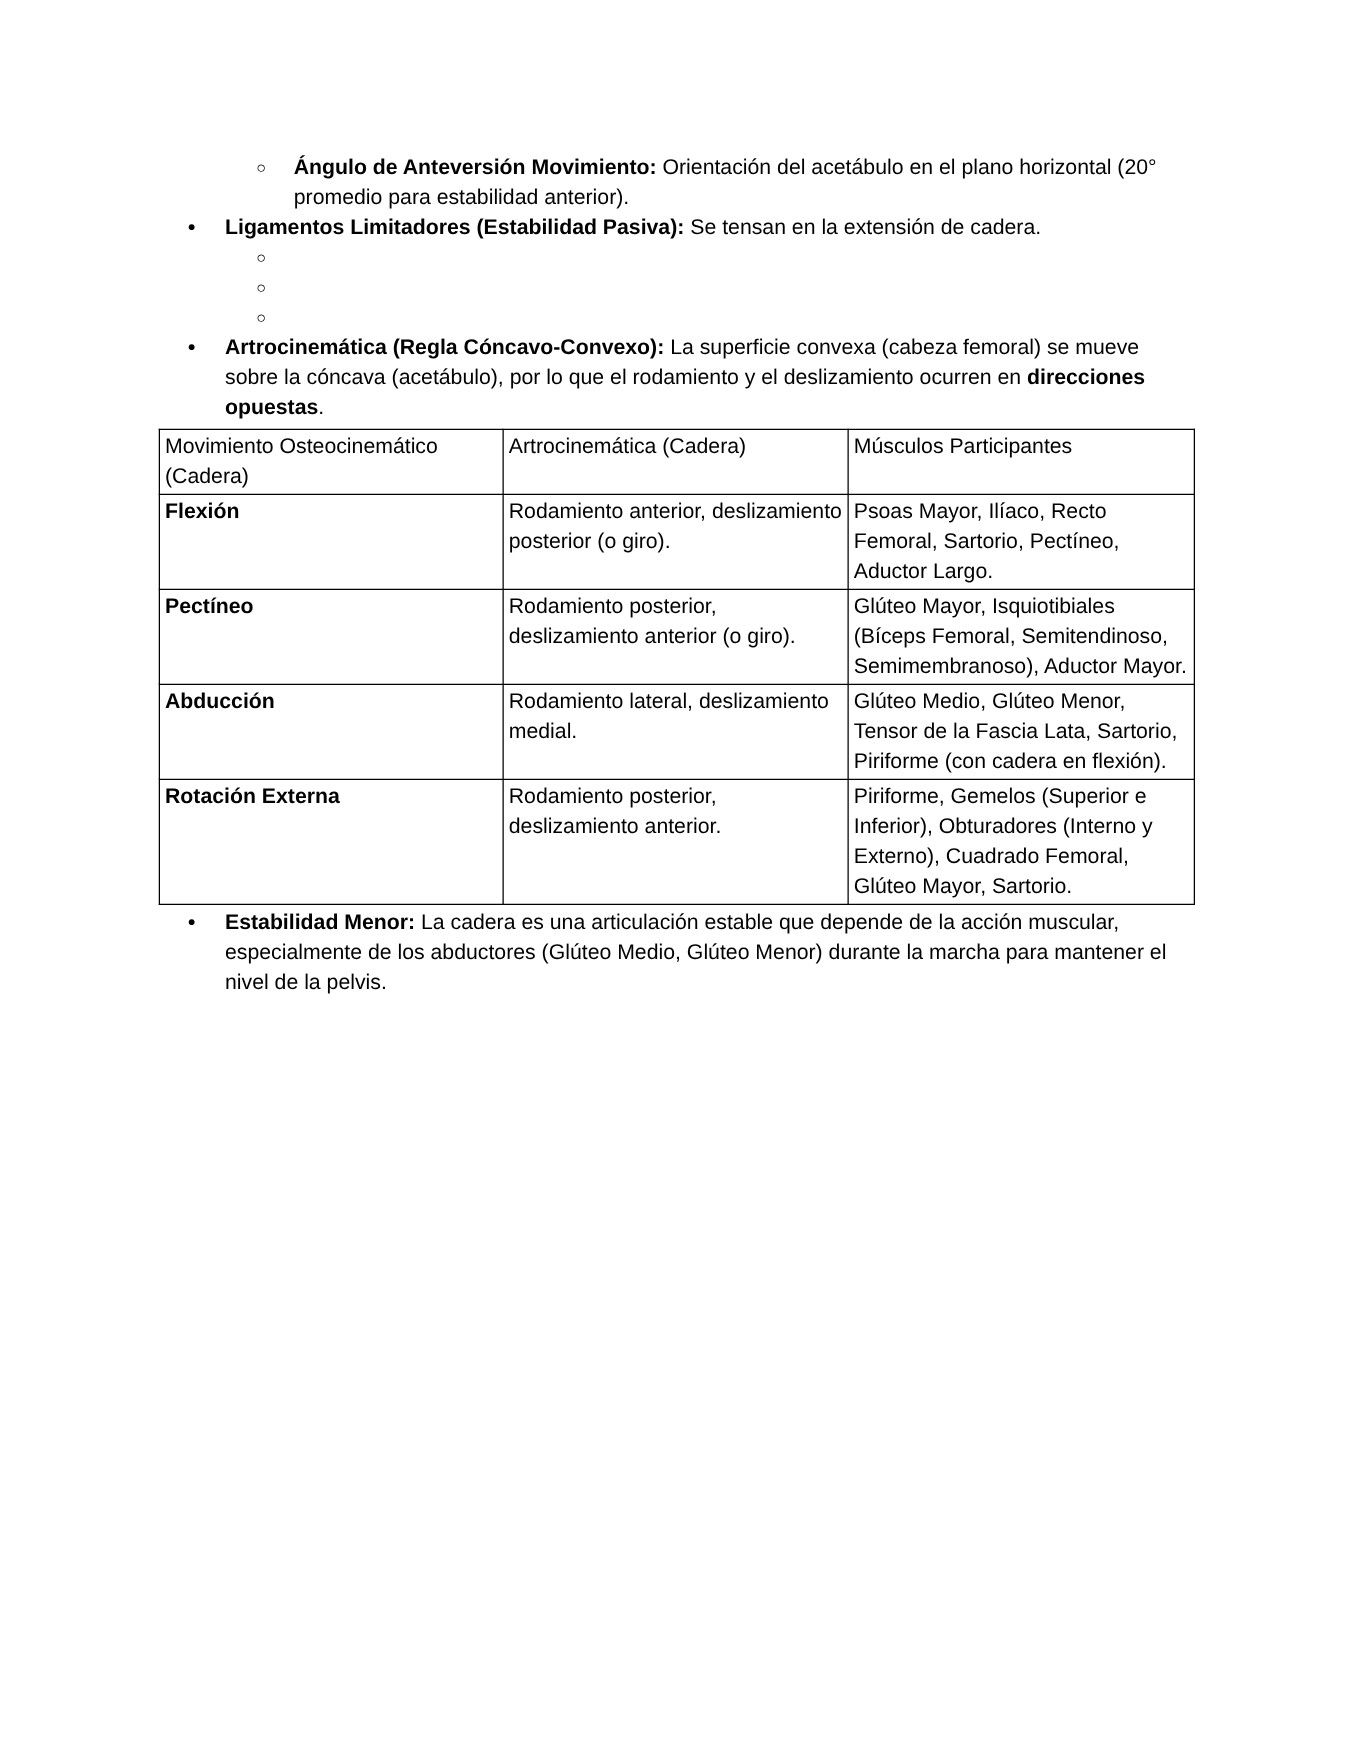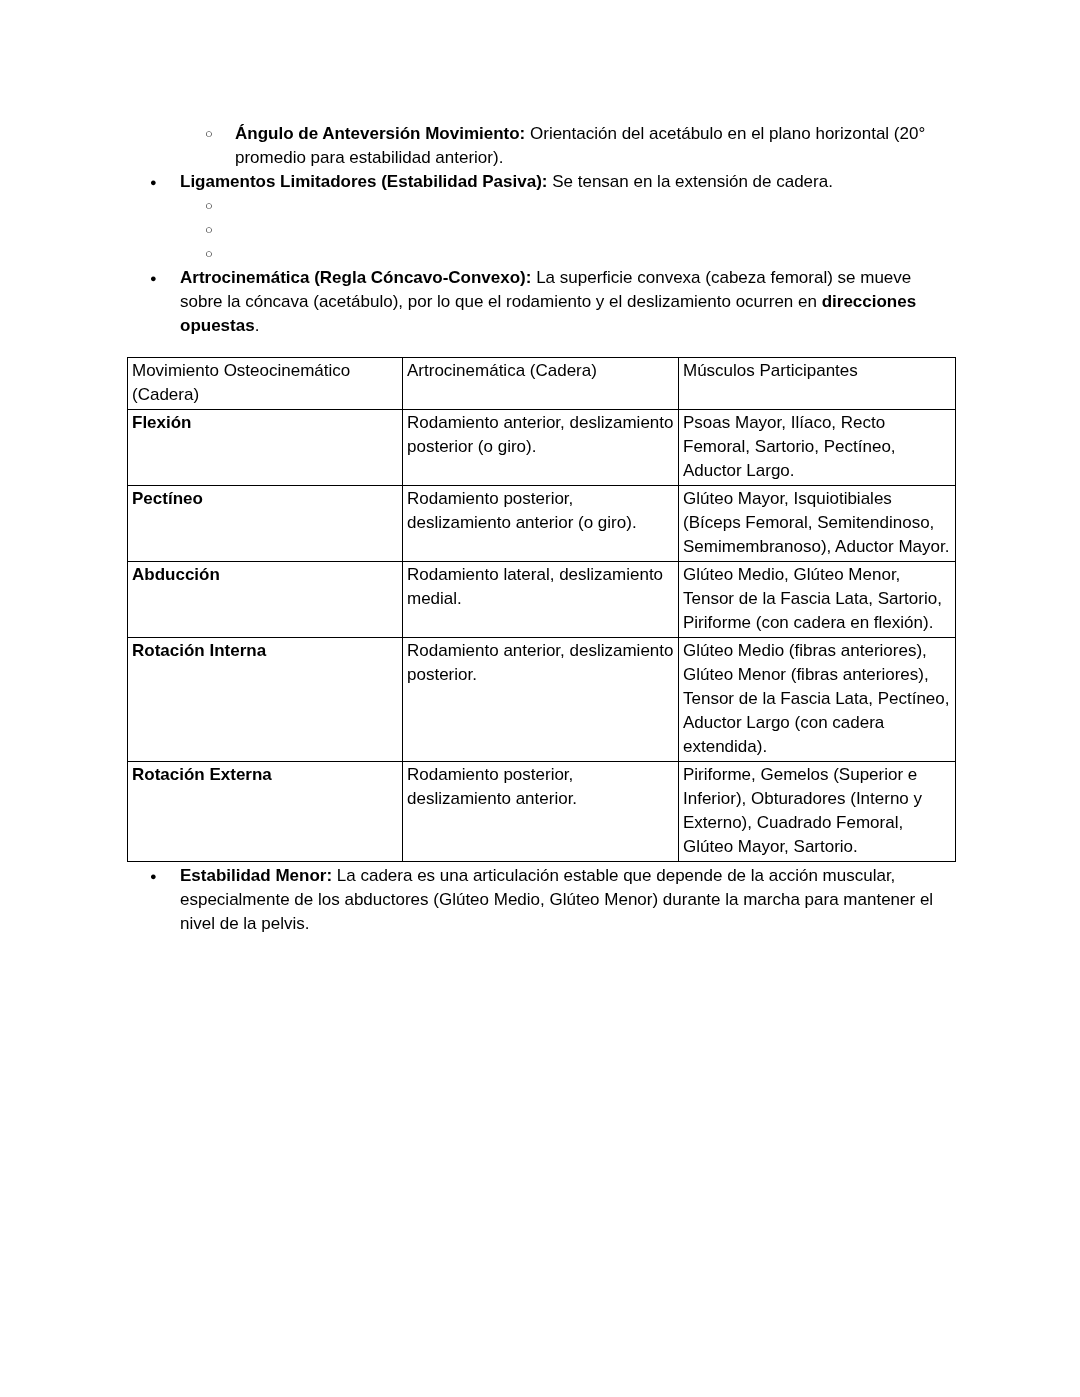--- a/index.html
+++ b/index.html
@@ -31,21 +31,21 @@
   }
   .marker.disc   { font-size: 11px; }
   .marker.circle { font-size: 13px; }
   .btext { flex: 1 1 auto; }
   .btext strong { font-weight: bold; }
 
   table.kin {
     border-collapse: collapse;
     width: 828px;
     table-layout: fixed;
-    margin-top: 19px;
+    margin-top: 5px;
     font-size: 17px;
     line-height: 24px;
   }
   table.kin col.c1 { width: 275px; }
   table.kin col.c2 { width: 276px; }
   table.kin col.c3 { width: 277px; }
   table.kin th, table.kin td {
     border: 1px solid #000000;
     padding: 1px 4px 2px 4px;
     vertical-align: top;
@@ -110,25 +110,20 @@
         <td class="movement">Pectíneo</td>
         <td>Rodamiento posterior, deslizamiento anterior (o giro).</td>
         <td>Glúteo Mayor, Isquiotibiales (Bíceps Femoral, Semitendinoso, Semimembranoso), Aductor Mayor.</td>
       </tr>
       <tr>
         <td class="movement">Abducción</td>
         <td>Rodamiento lateral, deslizamiento medial.</td>
         <td>Glúteo Medio, Glúteo Menor, Tensor de la Fascia Lata, Sartorio, Piriforme (con cadera en flexión).</td>
       </tr>
       <tr>
-        <td class="movement">Rotación Interna</td>
-        <td>Rodamiento anterior, deslizamiento posterior.</td>
-        <td>Glúteo Medio (fibras anteriores), Glúteo Menor (fibras anteriores), Tensor de la Fascia Lata, Pectíneo, Aductor Largo (con cadera extendida).</td>
-      </tr>
-      <tr>
         <td class="movement">Rotación Externa</td>
         <td>Rodamiento posterior, deslizamiento anterior.</td>
         <td>Piriforme, Gemelos (Superior e Inferior), Obturadores (Interno y Externo), Cuadrado Femoral, Glúteo Mayor, Sartorio.</td>
       </tr>
     </tbody>
   </table>
 
   <div class="bullet main after-table">
     <span class="marker disc">●</span>
     <p class="btext"><strong>Estabilidad Menor:</strong><span> La cadera es una articulación estable que depende de la acción muscular, especialmente de los abductores (Glúteo Medio, Glúteo Menor) durante la marcha para mantener el nivel de la pelvis.</span></p>

